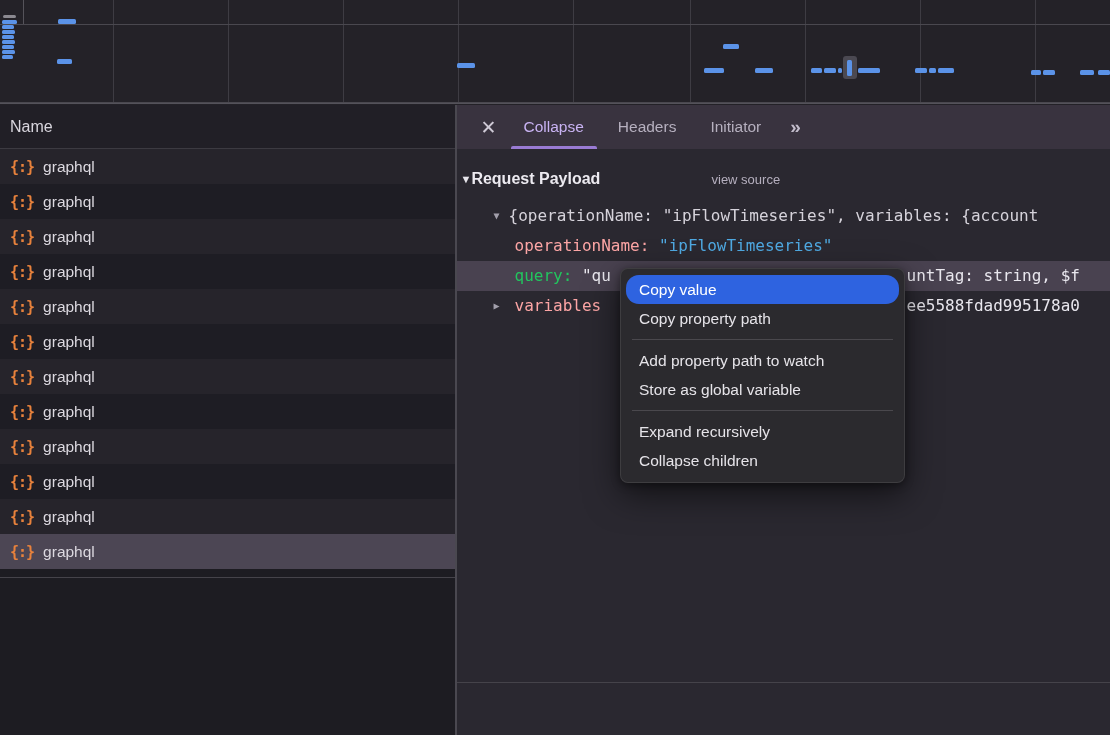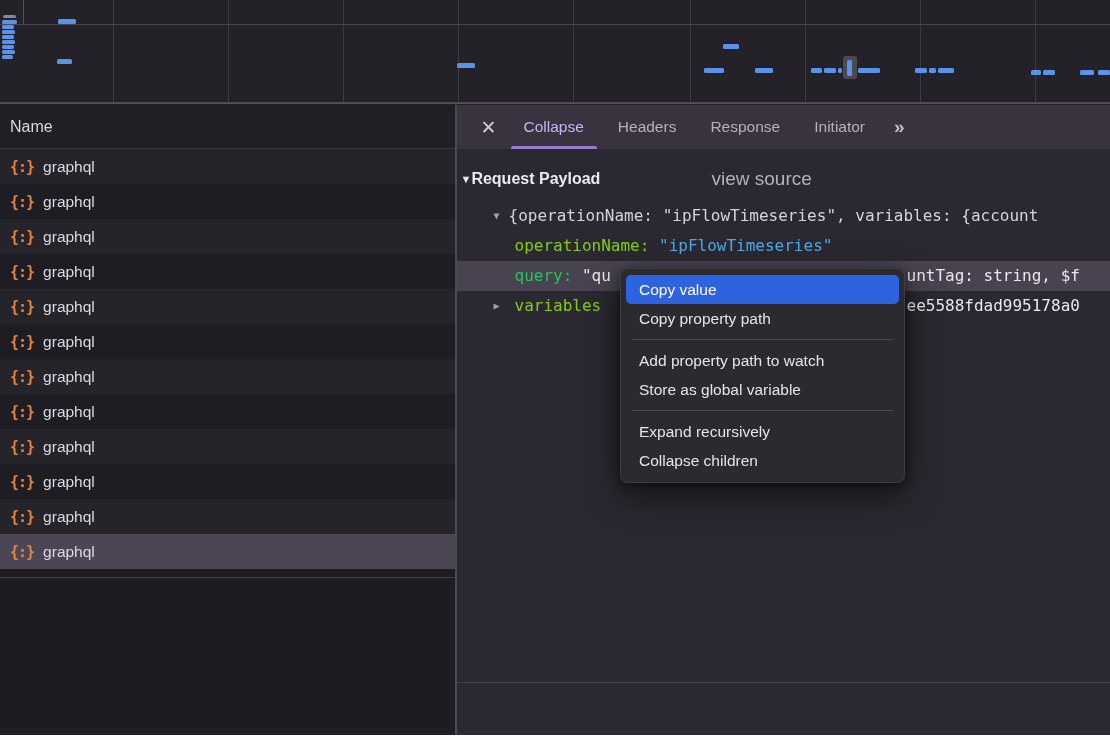--- a/index.html
+++ b/index.html
@@ -35,40 +35,40 @@
   #right-panel { position:absolute; left:456.5px; top:105px; width:653.5px; height:630px; background:#2a2830; overflow:hidden; }
   #tab-bar { height:44px; background:#39333f; display:flex; align-items:stretch; padding-left:14px; }
   #close-btn { width:36px; display:flex; align-items:center; justify-content:center; color:#cfcad6; font-size:19px; cursor:pointer; }
   .tab { display:flex; align-items:center; padding:0 17px; color:#b6b0bf; font-size:15.5px; position:relative; cursor:pointer; }
   .tab.active { color:#c9b3f3; }
   .tab.active::after { content:""; position:absolute; left:4px; right:4px; bottom:0; height:3px; background:#9a7bd4; border-radius:2px 2px 0 0; }
   #more-tabs { display:flex; align-items:center; padding:0 12px; color:#c3bdcc; font-size:19px; font-weight:bold; cursor:pointer; letter-spacing:-2px; }
   #payload-section-header { position:absolute; left:0; top:58px; width:100%; height:32px; display:flex; align-items:center; }
   #payload-caret { color:#e8e6ec; font-size:11px; margin-left:4px; }
   #payload-title { color:#eceaf0; font-size:16px; font-weight:bold; }
-  #view-source { position:absolute; left:255px; color:#b5afbe; font-size:19px; cursor:pointer; }
+  #view-source { position:absolute; left:255px; color:#b5afbe; font-size:13px; cursor:pointer; }
   
   #payload-tree { position:absolute; left:0; top:96px; width:100%; font-family:"DejaVu Sans Mono", monospace; font-size:16px; color:#d6d3db; }
   .tree-row { position:relative; height:30px; line-height:30px; white-space:nowrap; }
   .tree-row.selected { background:#494250; }
   .caret { position:absolute; left:37px; top:0; color:#a29fab; font-size:10px; }
   .t-root { padding-left:52px; }
   .t-child { padding-left:58px; }
-  .k { color:#84cc16; }
+  .k { color:#fca5a5; }
   .k.sel { color:#22c55e; }
   .v-str { color:#4fa9e2; }
   .v-plain { color:#e9e7ee; }
   .right-frag { position:absolute; left:450px; top:0; color:#e9e7ee; }
   #right-footer-line { position:absolute; left:0; top:577px; width:100%; height:1px; background:#45434a; }
   
   #context-menu { position:absolute; left:620px; top:268px; width:285px; background:#2b2a2e;
                   border:1px solid rgba(255,255,255,0.09); border-radius:8px; padding:6px 0 7px 0;
                   box-shadow:0 12px 34px rgba(0,0,0,0.55), 0 2px 8px rgba(0,0,0,0.4); z-index:50; }
   .menu-item { position:relative; height:29px; margin:0 5px; display:flex; align-items:center; padding-left:13px;
-               color:#e6e4e9; font-size:15.5px; border-radius:5px; cursor:default; white-space:nowrap; }
+               color:#e6e4e9; font-size:15.5px; border-radius:13px; cursor:default; white-space:nowrap; }
   .menu-item.highlighted { background:#2e63e0; color:#ffffff; }
   .menu-sep { height:1px; background:#4a484d; margin:6px 11px; }
   
   #bottom-strip { position:absolute; left:0; top:735px; width:1110px; height:5px; background:#fbfbfb; }
 </style>
 </head>
 <body>
 
 <div id="stage">
 
@@ -180,23 +180,20 @@
         <span>✕</span>
       </div>
       <div id="tabs-holder" style="display:flex;">
           <div class="tab active">
             <span>Collapse</span>
           </div>
           <div class="tab">
             <span>Headers</span>
           </div>
           <div class="tab">
-            <span>Response</span>
-          </div>
-          <div class="tab">
             <span>Initiator</span>
           </div>
         </div>
       <div id="more-tabs">
         <span>»</span>
       </div>
     </div>
 
     <div id="payload-section-header">
       <span id="payload-caret">▼</span>

